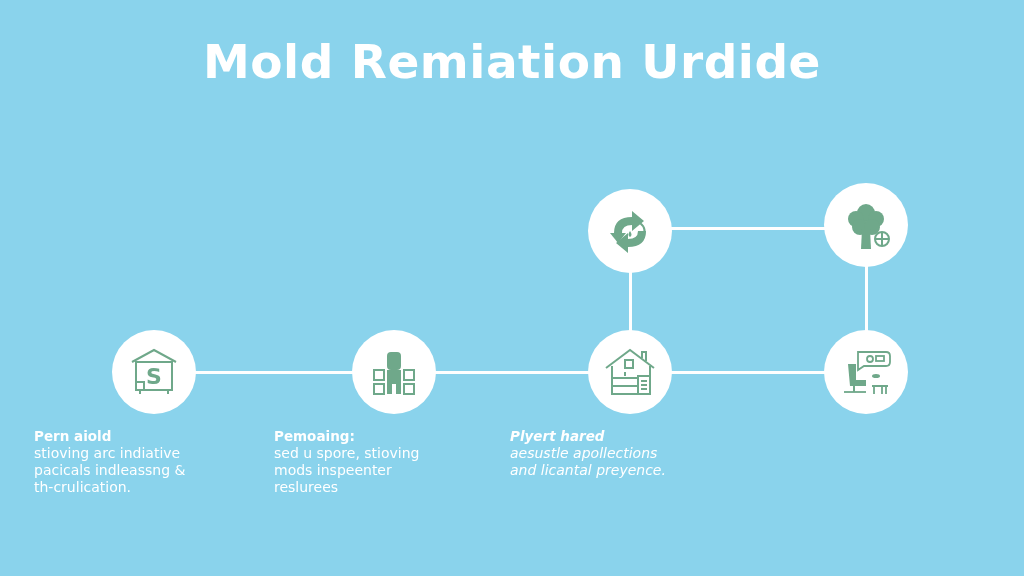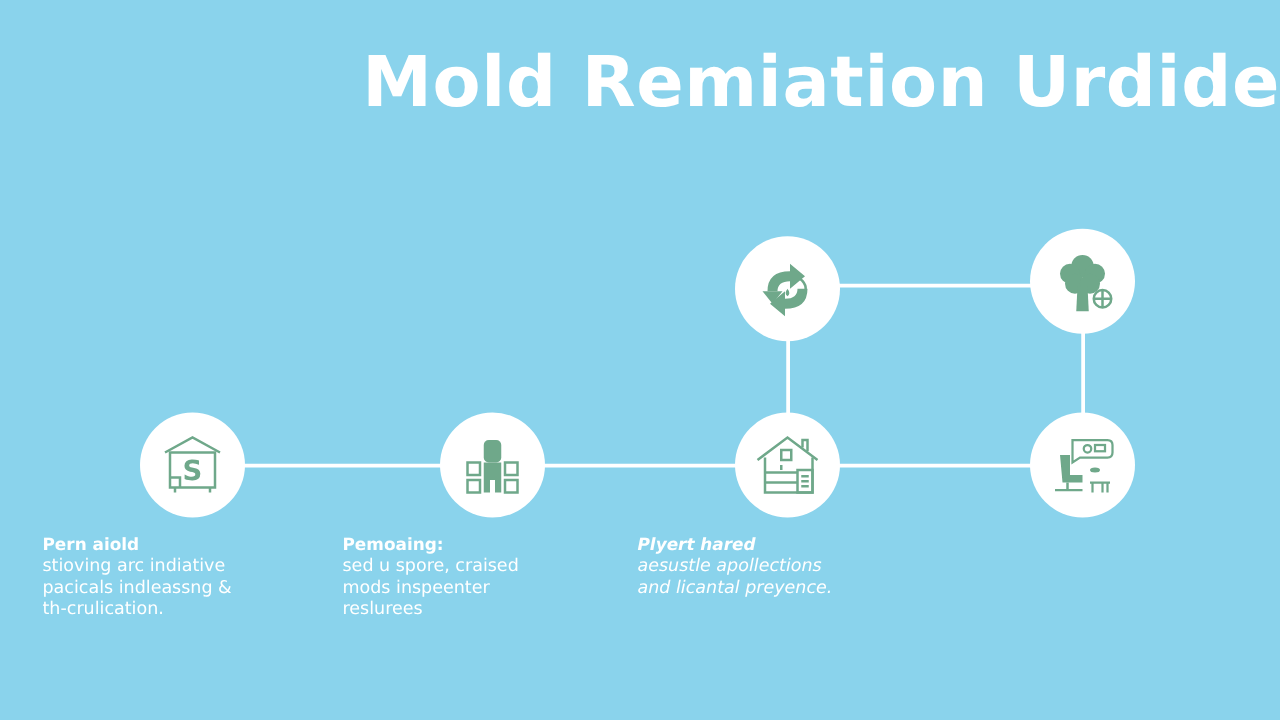--- a/index.html
+++ b/index.html
@@ -2,23 +2,23 @@
 <html><head>
 <meta charset="utf-8">
 <style>
   html, body { margin:0; padding:0; }
   body {
     width:1024px; height:576px; overflow:hidden; position:relative;
     background:#8AD3EC;
     font-family:"Liberation Sans", "DejaVu Sans", sans-serif;
   }
   .title {
-    position:absolute; left:0; top:34px; width:1024px; text-align:right;
+    position:absolute; left:0; top:34px; width:1024px; text-align:center;
     color:#ffffff; font-family:"DejaVu Sans", sans-serif; font-weight:bold;
-    font-size:56px; letter-spacing:0.5px;
+    font-size:47px; letter-spacing:0.5px;
   }
   .connector { position:absolute; background:#ffffff; }
   .node {
     position:absolute; width:84px; height:84px; border-radius:50%;
     background:#ffffff; display:flex; align-items:center; justify-content:center;
   }
   .node svg { width:60px; height:60px; }
   .caption {
     position:absolute; width:240px; color:#ffffff;
     font-size:15px; line-height:17px;
@@ -123,21 +123,21 @@
 
 <div class="caption" style="left:34px; top:428px;">
   <div class="head">Pern aiold</div>
   <div class="body">stioving arc indiative</div>
   <div class="body">pacicals indleassng &amp;</div>
   <div class="body">th-crulication.</div>
 </div>
 
 <div class="caption" style="left:274px; top:428px;">
   <div class="head">Pemoaing:</div>
-  <div class="body">sed u spore, craised</div>
+  <div class="body">sed u spore, stioving</div>
   <div class="body">mods inspeenter</div>
   <div class="body">reslurees</div>
 </div>
 
 <div class="caption" style="left:510px; top:428px;font-style:italic;">
   <div class="head">Plyert hared</div>
   <div class="body">aesustle apollections</div>
   <div class="body">and licantal preyence.</div>
 </div>
 

